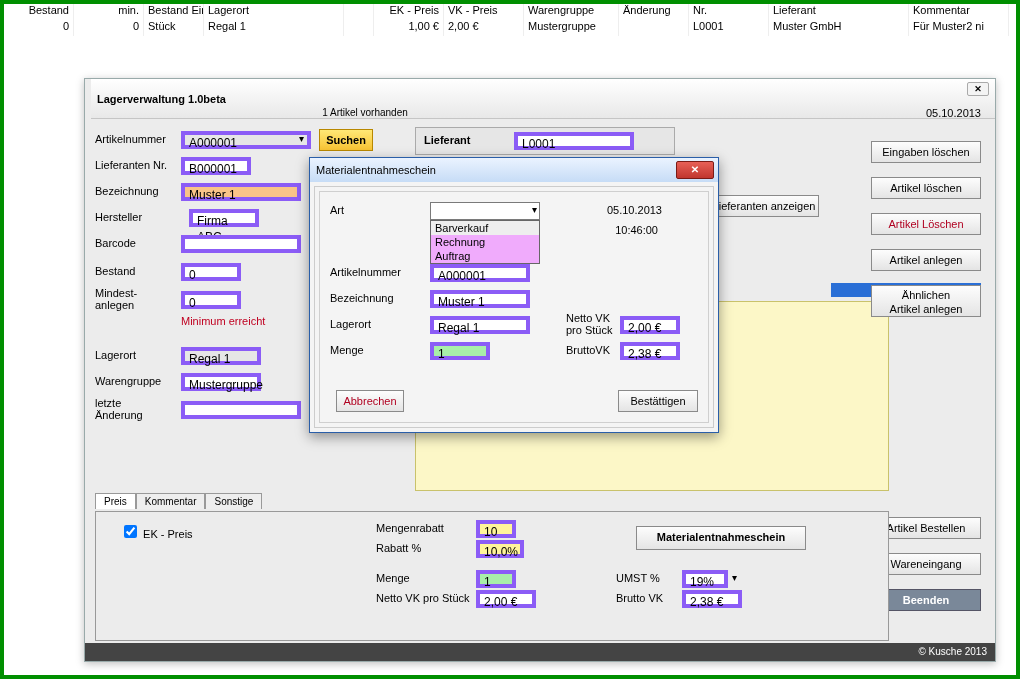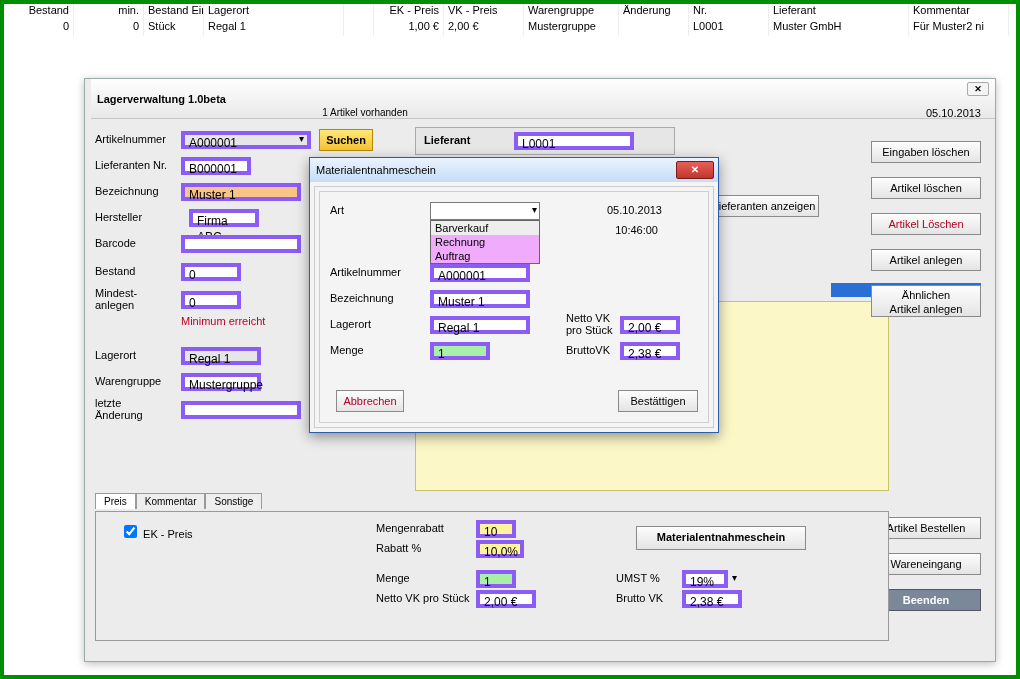--- a/index.html
+++ b/index.html
@@ -187,20 +187,21 @@
       <span class="lbl" style="left:520px;top:60px;position:absolute">UMST %</span>
       <div class="fld" style="position:absolute;left:586px;top:58px;width:46px">19%</div>
       <span style="position:absolute;left:636px;top:60px;font-size:10px">▾</span>
 
       <span class="lbl" style="left:520px;top:80px;position:absolute">Brutto VK</span>
       <div class="fld" style="position:absolute;left:586px;top:78px;width:60px">2,38 €</div>
 
       <div class="btn" style="position:absolute;left:540px;top:14px;width:170px;height:24px;font-weight:bold">Materialentnahmeschein</div>
     </div>
 
+    <div class="footer">© Kusche 2013</div>
 
     <div class="dialog">
       <div class="dlg-title">
         <span>Materialentnahmeschein</span>
         <span class="dlg-close">✕</span>
       </div>
       <div class="dlg-body">
           <div class="group">
         <span class="lbl" style="left:10px;top:12px;position:absolute">Art</span>
         <div class="combo" style="left:110px;top:10px;width:110px"></div>

